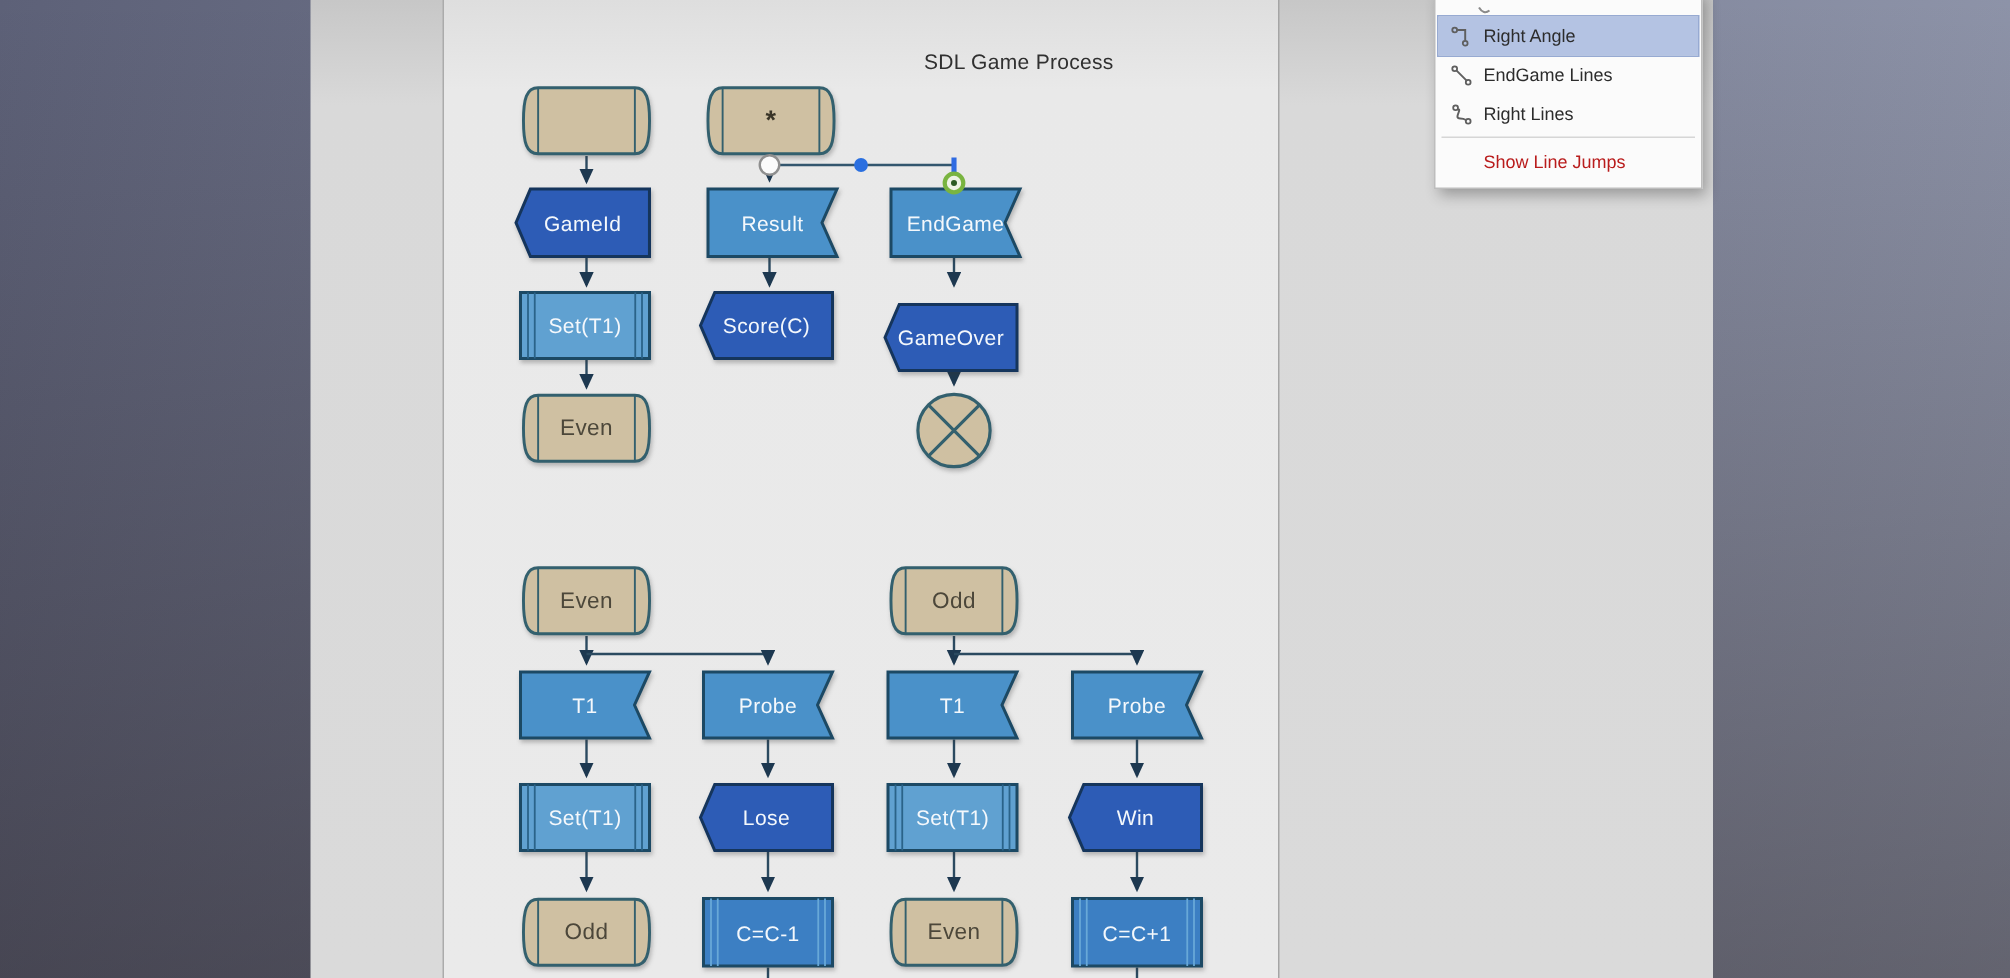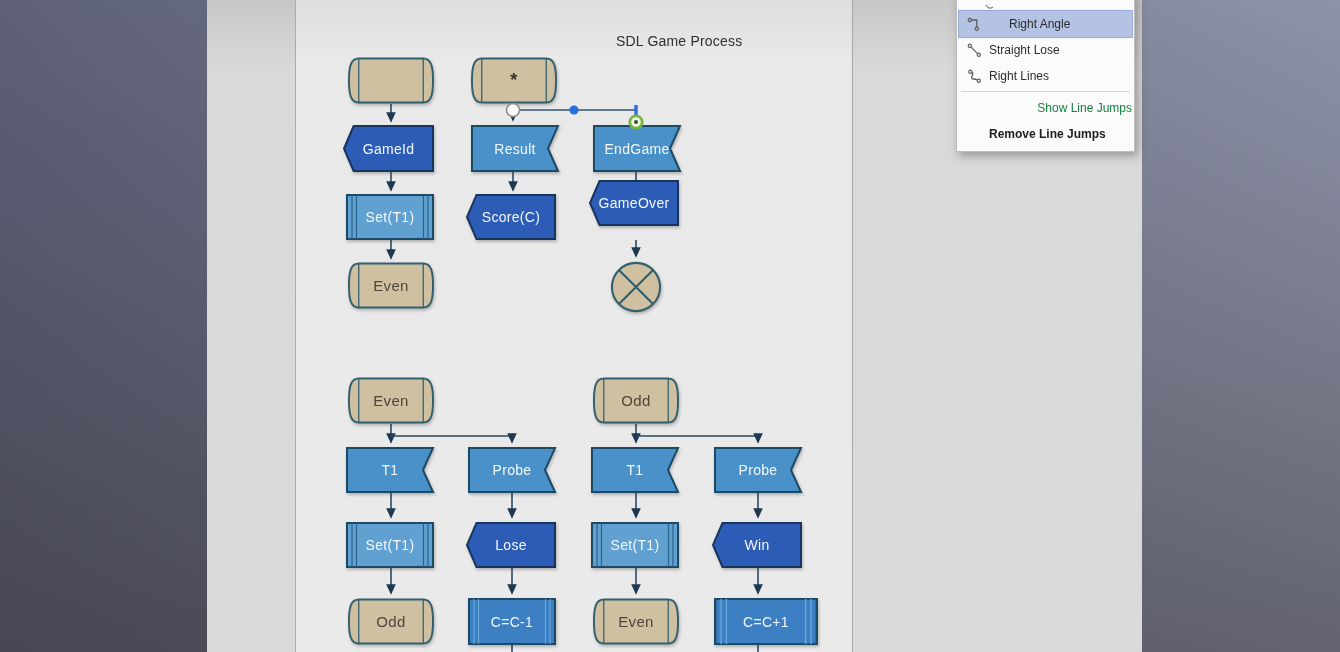--- a/index.html
+++ b/index.html
@@ -40,22 +40,22 @@
     box-shadow:3px 4px 9px rgba(0,0,0,0.30);
     padding:2px 0 4px 0;
   }
   .menu-partial{height:14px;position:relative;}
   .menu-partial svg{position:absolute;left:28px;bottom:1px;}
   .menu-item{
     height:26px;display:flex;align-items:center;margin:0 2px;
     color:#2c2c2c;font-size:12px;cursor:default;
   }
   .menu-item .mi-icon{width:30px;display:flex;justify-content:center;align-items:center;flex:0 0 30px;}
-  .menu-item.selected{background:#b4c3e3;outline:1px solid #97aad2;gap:20px;}
-  .menu-item.disabled{color:#15803d;justify-content:flex-end;}
+  .menu-item.selected{background:#b4c3e3;outline:1px solid #97aad2;}
+  .menu-item.disabled{color:#b91c1c;}
   .menu-item.strong .mi-label{font-weight:600;color:#1d1d1d;}
   .menu-sep{height:1px;background:#d6d6d6;margin:2px 4px 3px 4px;}
 </style>
 </head>
 <body>
 
 <div class="canvas">
   <div class="page">
 
     <div class="page-title">SDL Game Process</div>
@@ -140,21 +140,21 @@
       <span class="lbl">Set(T1)</span>
     </div>
 
     <div class="node" style="left:170px;top:194px;width:90px;height:46px;">
       <svg viewBox="0 0 90 47" preserveAspectRatio="none">
           <path d="M10.5,1 H89 V46 H10.5 L1,23.5 Z" fill="#2d5cb6" stroke="#15355c" stroke-width="2"></path>
         </svg>
       <span class="lbl">Score(C)</span>
     </div>
 
-    <div class="node" style="left:293px;top:180px;width:90px;height:46px;">
+    <div class="node" style="left:293px;top:202px;width:90px;height:46px;">
       <svg viewBox="0 0 90 47" preserveAspectRatio="none">
           <path d="M10.5,1 H89 V46 H10.5 L1,23.5 Z" fill="#2d5cb6" stroke="#15355c" stroke-width="2"></path>
         </svg>
       <span class="lbl">GameOver</span>
     </div>
 
     <div class="node" style="left:52px;top:262px;width:86px;height:47px;">
       <svg viewBox="0 0 88 47" preserveAspectRatio="none">
           <path d="M11,1.5 H77 C85,1.5 87,9 87,23.5 C87,38 85,45.5 77,45.5 H11 C3,45.5 1,38 1,23.5 C1,9 3,1.5 11,1.5 Z" fill="#cfc0a2" stroke="#33606e" stroke-width="2"></path>
           <path d="M11,1.5 V45.5 M77,1.5 V45.5" stroke="#33606e" stroke-width="1.3" fill="none"></path>
@@ -261,21 +261,21 @@
     </div>
 
     <div class="node" style="left:297px;top:598px;width:86px;height:47px;">
       <svg viewBox="0 0 88 47" preserveAspectRatio="none">
           <path d="M11,1.5 H77 C85,1.5 87,9 87,23.5 C87,38 85,45.5 77,45.5 H11 C3,45.5 1,38 1,23.5 C1,9 3,1.5 11,1.5 Z" fill="#cfc0a2" stroke="#33606e" stroke-width="2"></path>
           <path d="M11,1.5 V45.5 M77,1.5 V45.5" stroke="#33606e" stroke-width="1.3" fill="none"></path>
         </svg>
       <span class="lbl lbl-dark">Even</span>
     </div>
 
-    <div class="node" style="left:418px;top:598px;width:104px;height:47px;">
+    <div class="node" style="left:418px;top:598px;width:88px;height:47px;">
       <svg viewBox="0 0 88 47" preserveAspectRatio="none">
           <path d="M1,1 H87 V46 H1 Z" fill="#3c7fc3" stroke="#1c4964" stroke-width="2"></path>
           <path d="M6,1 V46 M10.5,1 V46 M77.5,1 V46 M82,1 V46" stroke="#68a8d8" stroke-width="1.2" fill="none"></path>
         </svg>
       <span class="lbl">C=C+1</span>
     </div>
 
     <svg class="layer handles" viewBox="0 0 556 652">
       <circle cx="217" cy="110" r="6.5" fill="#fbfbfb" stroke="#8f8f8f" stroke-width="1.6"></circle>
       <circle cx="278" cy="110" r="4.6" fill="#2a6fe0"></circle>
@@ -307,38 +307,34 @@
   </div>
 
   <div class="menu-item">
     <span class="mi-icon">
       <svg width="15" height="15" viewBox="0 0 15 15">
           <circle cx="2.8" cy="2.8" r="1.6" fill="none" stroke="#5f5f5f" stroke-width="1.2"></circle>
           <path d="M4.1,4.1 L10.6,10.6" fill="none" stroke="#5f5f5f" stroke-width="1.3"></path>
           <circle cx="11.8" cy="11.8" r="1.6" fill="none" stroke="#5f5f5f" stroke-width="1.2"></circle>
         </svg>
     </span>
-    <span class="mi-label">Straight Lose</span>
+    <span class="mi-label">EndGame Lines</span>
   </div>
 
   <div class="menu-item">
     <span class="mi-icon">
       <svg width="15" height="15" viewBox="0 0 15 15">
           <circle cx="3.4" cy="2.8" r="1.6" fill="none" stroke="#5f5f5f" stroke-width="1.2"></circle>
           <path d="M4.6,4 C8.5,3 1.5,10 6.5,10 C8.5,10 9.5,10.5 10.3,11" fill="none" stroke="#5f5f5f" stroke-width="1.3"></path>
           <circle cx="11.8" cy="11.8" r="1.6" fill="none" stroke="#5f5f5f" stroke-width="1.2"></circle>
         </svg>
     </span>
     <span class="mi-label">Right Lines</span>
   </div>
 
   <div class="menu-sep"></div>
 
   <div class="menu-item disabled">
     <span class="mi-icon"></span>
     <span class="mi-label">Show Line Jumps</span>
   </div>
 
-  <div class="menu-item strong">
-    <span class="mi-icon"></span>
-    <span class="mi-label">Remove Line Jumps</span>
-  </div>
 </div>
 
 </body></html>

